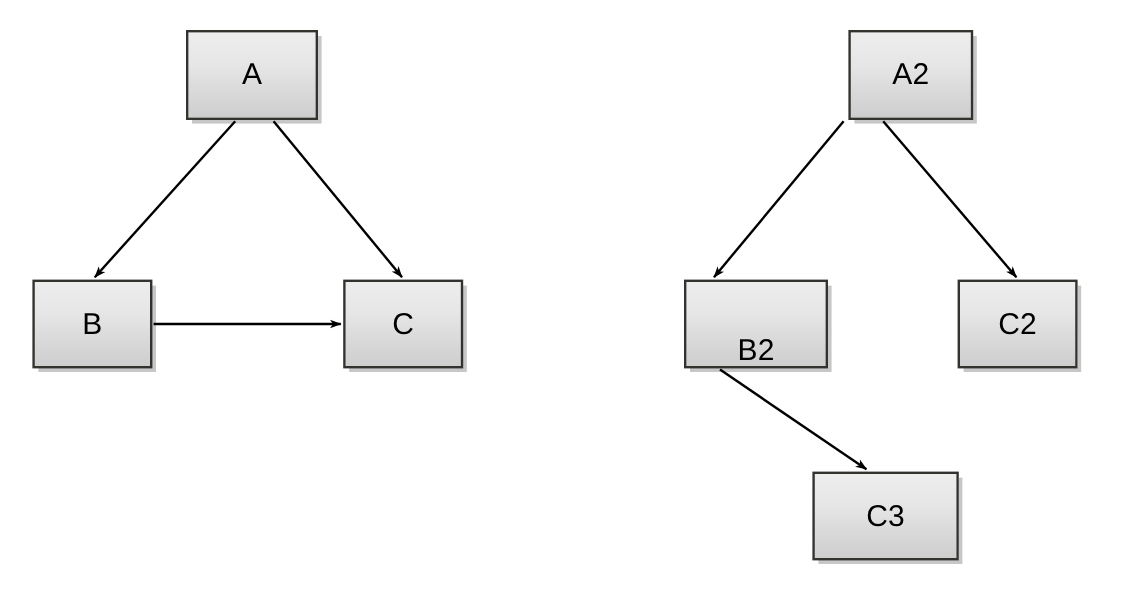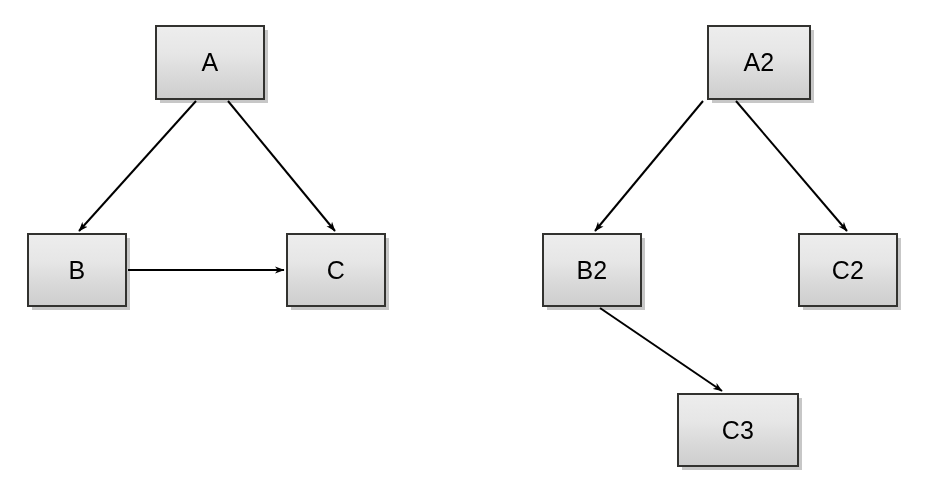--- a/index.html
+++ b/index.html
@@ -72,21 +72,21 @@
       </div>
       <div class="node" style="left: 27px; top: 233px; width: 100px; height: 74px;">
         <span class="node-label">B</span>
       </div>
       <div class="node" style="left: 286px; top: 233px; width: 100px; height: 74px;">
         <span class="node-label">C</span>
       </div>
       <div class="node" style="left: 669px; top: 25px; width: 104px; height: 75px; margin-left: 38px;">
         <span class="node-label">A2</span>
       </div>
-      <div class="node" style="left: 542px; top: 233px; width: 100px; height: 74px;">
+      <div class="node" style="left: 570px; top: 233px; width: 120px; height: 74px; align-items: flex-end;">
         <span class="node-label">B2</span>
       </div>
       <div class="node" style="left: 798px; top: 233px; width: 100px; height: 74px;">
         <span class="node-label">C2</span>
       </div>
       <div class="node" style="left: 677px; top: 393px; width: 122px; height: 74px;">
         <span class="node-label">C3</span>
       </div>
     </div>
 

